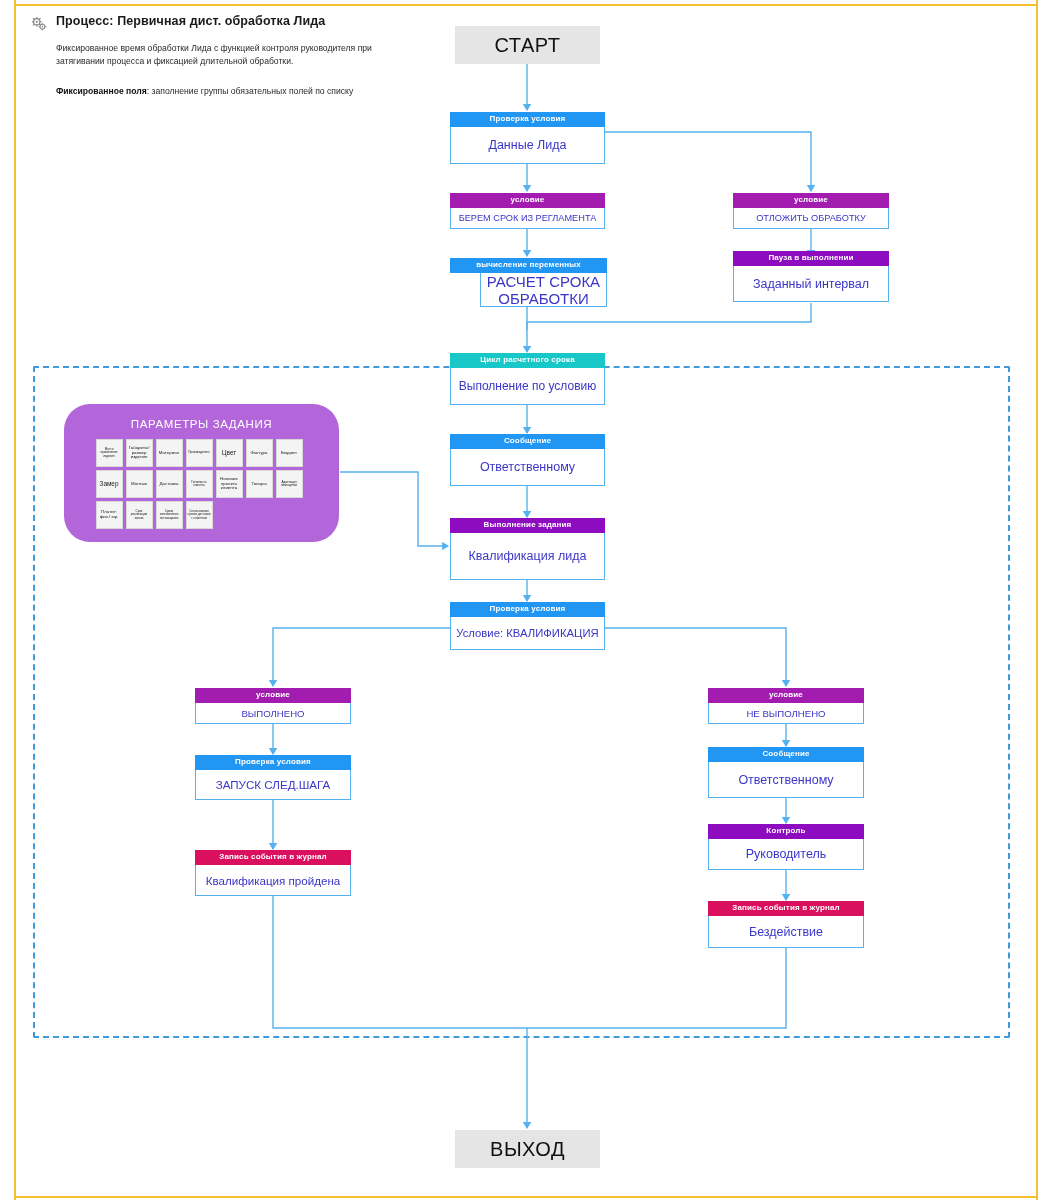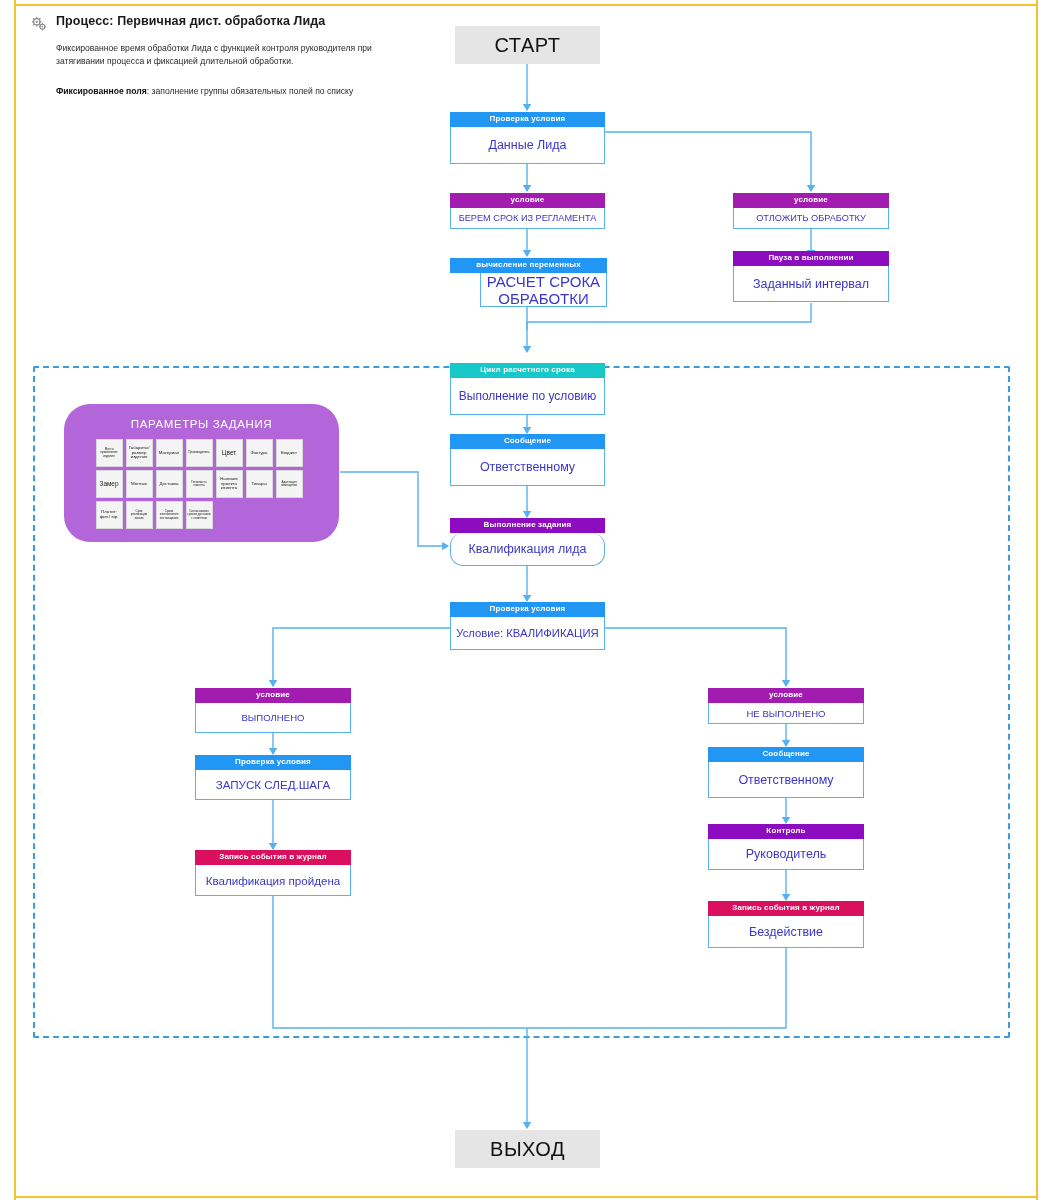--- a/index.html
+++ b/index.html
@@ -250,43 +250,43 @@
   <div class="node" style="left:450px; top:258px; width:157px;">
     <div class="cap cap-blue">вычисление переменных</div>
     <div class="body" style="height:34px; font-size:15px;margin-left:30px;">РАСЧЕТ СРОКА ОБРАБОТКИ</div>
   </div>
 
   <div class="node" style="left:733px; top:251px; width:156px;">
     <div class="cap cap-purple">Пауза в выполнении</div>
     <div class="body" style="height:36px; font-size:12.5px;">Заданный интервал</div>
   </div>
 
-  <div class="node" style="left:450px; top:363px; width:155px;">
+  <div class="node" style="left:450px; top:353px; width:155px;">
     <div class="cap cap-teal">Цикл расчетного срока</div>
     <div class="body" style="height:37px; font-size:12px;">Выполнение по условию</div>
   </div>
 
   <div class="node" style="left:450px; top:434px; width:155px;">
     <div class="cap cap-blue">Сообщение</div>
     <div class="body" style="height:37px; font-size:12.5px;">Ответственному</div>
   </div>
 
   <div class="node" style="left:450px; top:518px; width:155px;">
     <div class="cap cap-purple">Выполнение задания</div>
-    <div class="body" style="height:33px; font-size:12.5px;border-radius:13px;">Квалификация лида</div>
+    <div class="body" style="height:47px; font-size:12.5px;">Квалификация лида</div>
   </div>
 
   <div class="node" style="left:450px; top:602px; width:155px;">
     <div class="cap cap-blue">Проверка условия</div>
     <div class="body" style="height:33px; font-size:11.3px;">Условие: КВАЛИФИКАЦИЯ</div>
   </div>
 
   <div class="node" style="left:195px; top:688px; width:156px;">
     <div class="cap cap-pink">условие</div>
-    <div class="body" style="height:30px; font-size:9.6px;">ВЫПОЛНЕНО</div>
+    <div class="body" style="height:21px; font-size:9.6px;">ВЫПОЛНЕНО</div>
   </div>
 
   <div class="node" style="left:708px; top:688px; width:156px;">
     <div class="cap cap-pink">условие</div>
     <div class="body" style="height:21px; font-size:9.6px;">НЕ ВЫПОЛНЕНО</div>
   </div>
 
   <div class="node" style="left:195px; top:755px; width:156px;">
     <div class="cap cap-blue">Проверка условия</div>
     <div class="body" style="height:30px; font-size:11.6px;">ЗАПУСК СЛЕД.ШАГА</div>

